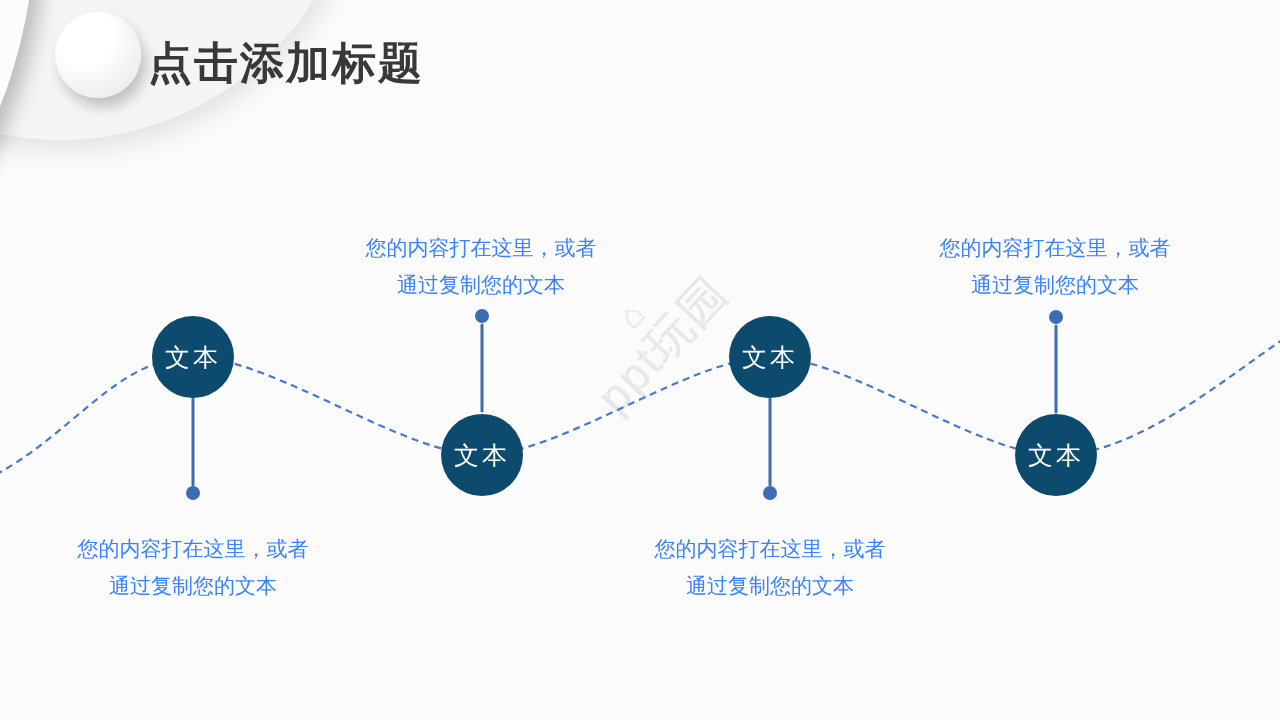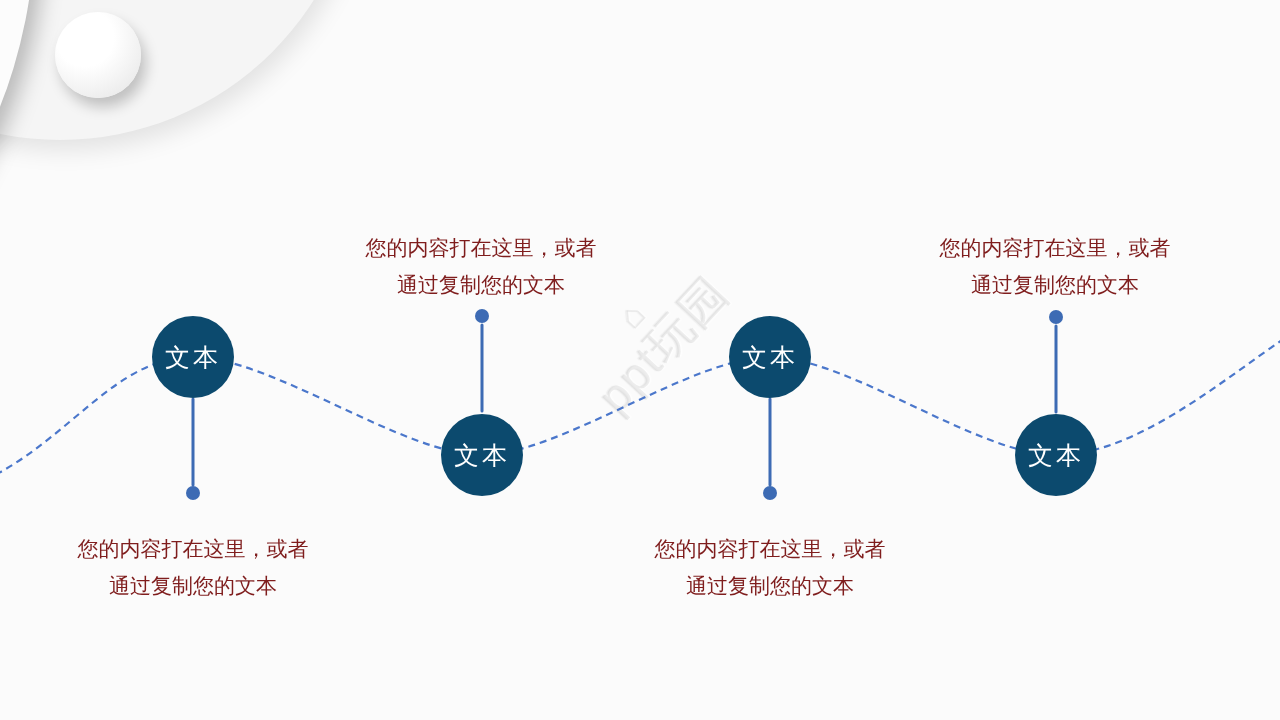--- a/index.html
+++ b/index.html
@@ -61,36 +61,37 @@
   }
   .node1-circle{left:152px;top:316px;}
   .node2-circle{left:441px;top:414px;}
   .node3-circle{left:729px;top:316px;}
   .node4-circle{left:1015px;top:414px;}
 
   .caption{
     position:absolute;width:360px;
     text-align:center;
     font-size:21px;line-height:37px;
-    color:#7f1d1d;
+    color:#3b82f6;
   }
   .node1-caption{left:13px;top:530px;}
   .node2-caption{left:301px;top:229px;}
   .node3-caption{left:590px;top:530px;}
   .node4-caption{left:875px;top:229px;}
 </style>
 </head>
 <body>
 
 <div class="slide">
 
   <div class="deco-circle deco-faint"></div>
   <div class="deco-circle deco-big"></div>
   <div class="deco-circle deco-small"></div>
 
+  <div class="title">点击添加标题</div>
 
   <div class="watermark">
     <span class="wm-house">⌂</span>
     <span class="wm-text">ppt玩园</span>
   </div>
 
   <svg class="wave-svg" width="1280" height="720" viewBox="0 0 1280 720">
     <path d="M -15 480 C 70 440, 115 357, 193 357
              C 271 357, 404 455, 482 455
              C 560 455, 692 357, 770 357

